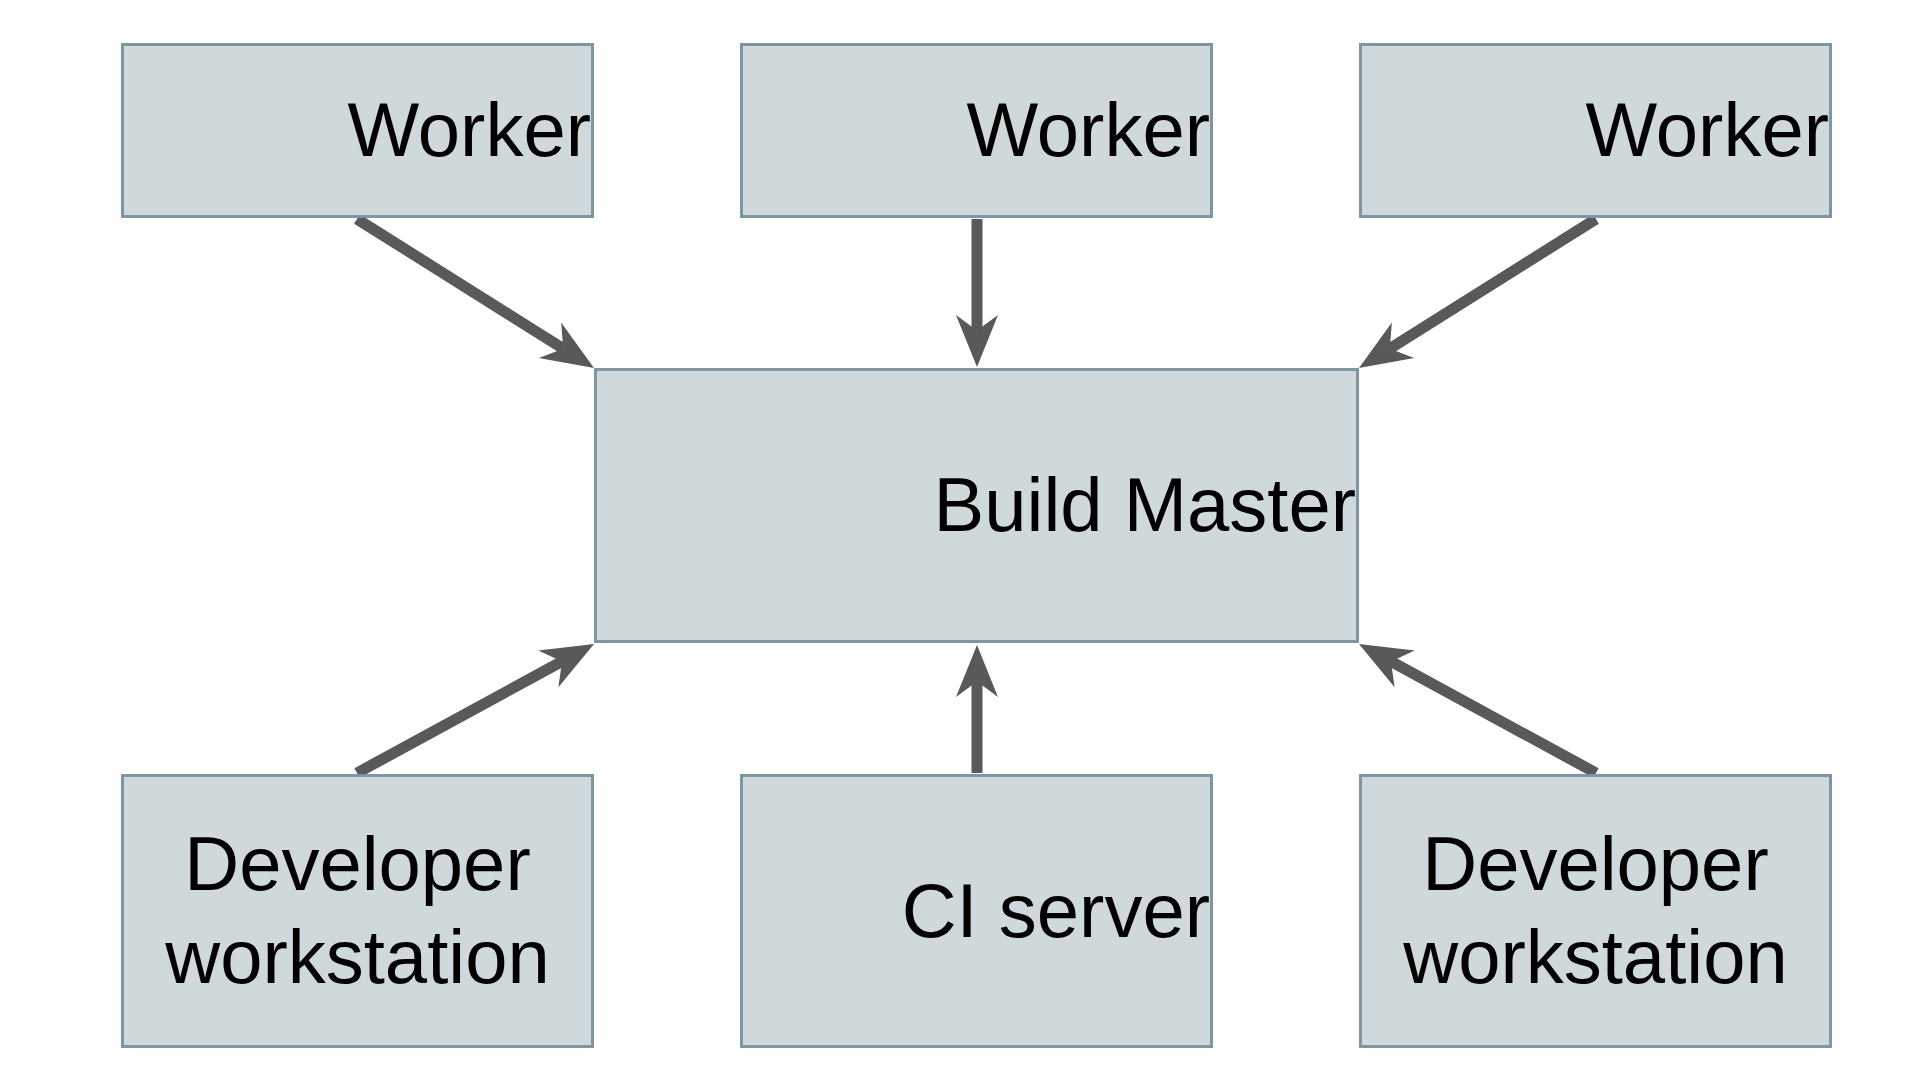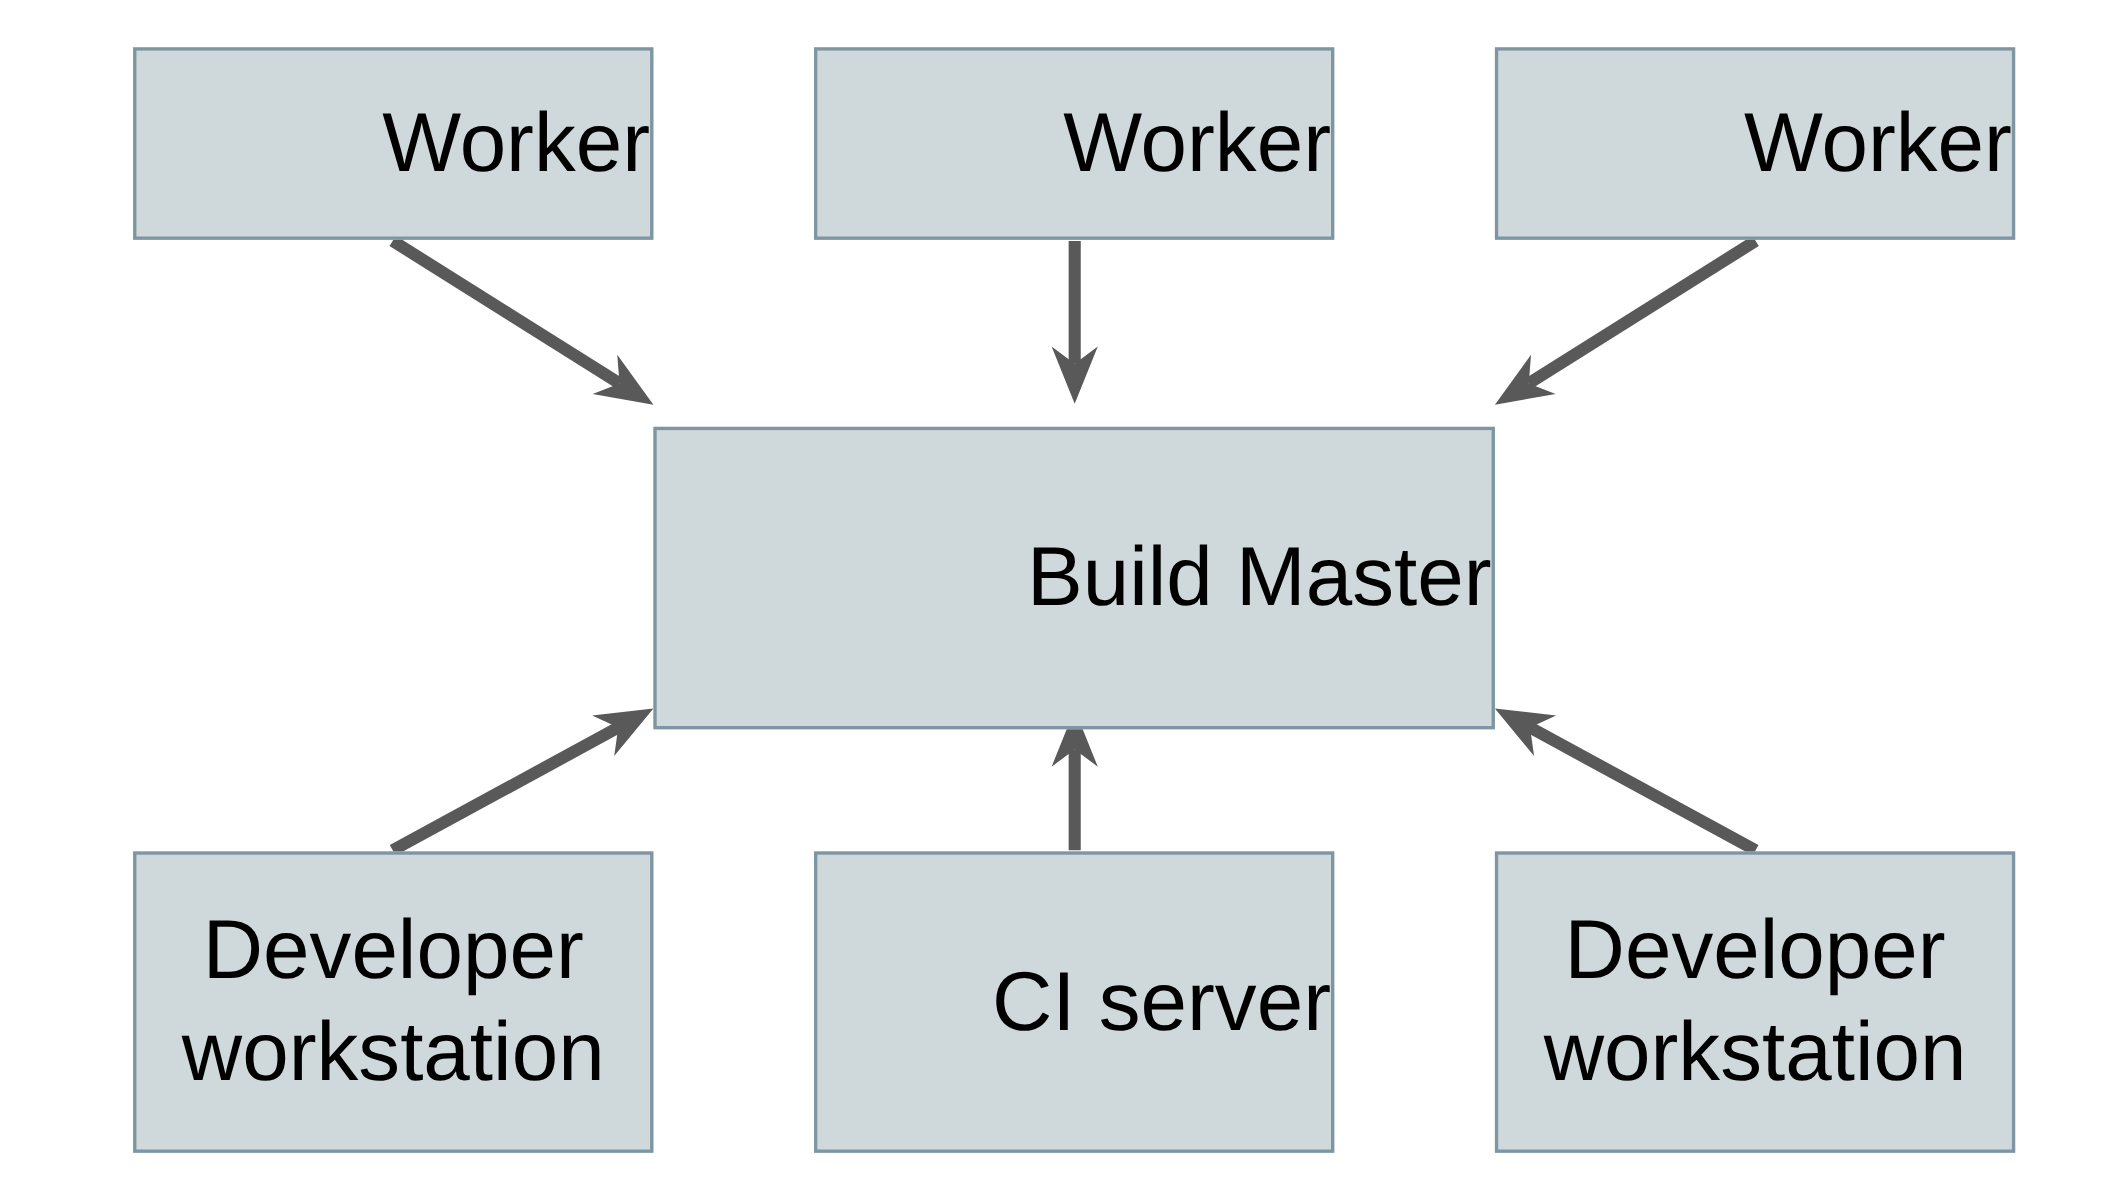--- a/index.html
+++ b/index.html
@@ -82,21 +82,21 @@
 
   <div class="node" style="left: 121px; top: 43px; width: 473px; height: 175px;">
     <span class="label">Worker</span>
   </div>
   <div class="node" style="left: 740px; top: 43px; width: 473px; height: 175px;">
     <span class="label">Worker</span>
   </div>
   <div class="node" style="left: 1359px; top: 43px; width: 473px; height: 175px;">
     <span class="label">Worker</span>
   </div>
-  <div class="node" style="left: 594px; top: 388px; width: 765px; height: 275px; padding-left: 28px;">
+  <div class="node" style="left: 594px; top: 368px; width: 765px; height: 275px; padding-left: 28px;">
     <span class="label">Build Master</span>
   </div>
   <div class="node" style="left: 121px; top: 774px; width: 473px; height: 274px;">
     <span class="label">Developer workstation</span>
   </div>
   <div class="node" style="left: 740px; top: 774px; width: 473px; height: 274px; padding-left: 12px;">
     <span class="label">CI server</span>
   </div>
   <div class="node" style="left: 1359px; top: 774px; width: 473px; height: 274px;">
     <span class="label">Developer workstation</span>

